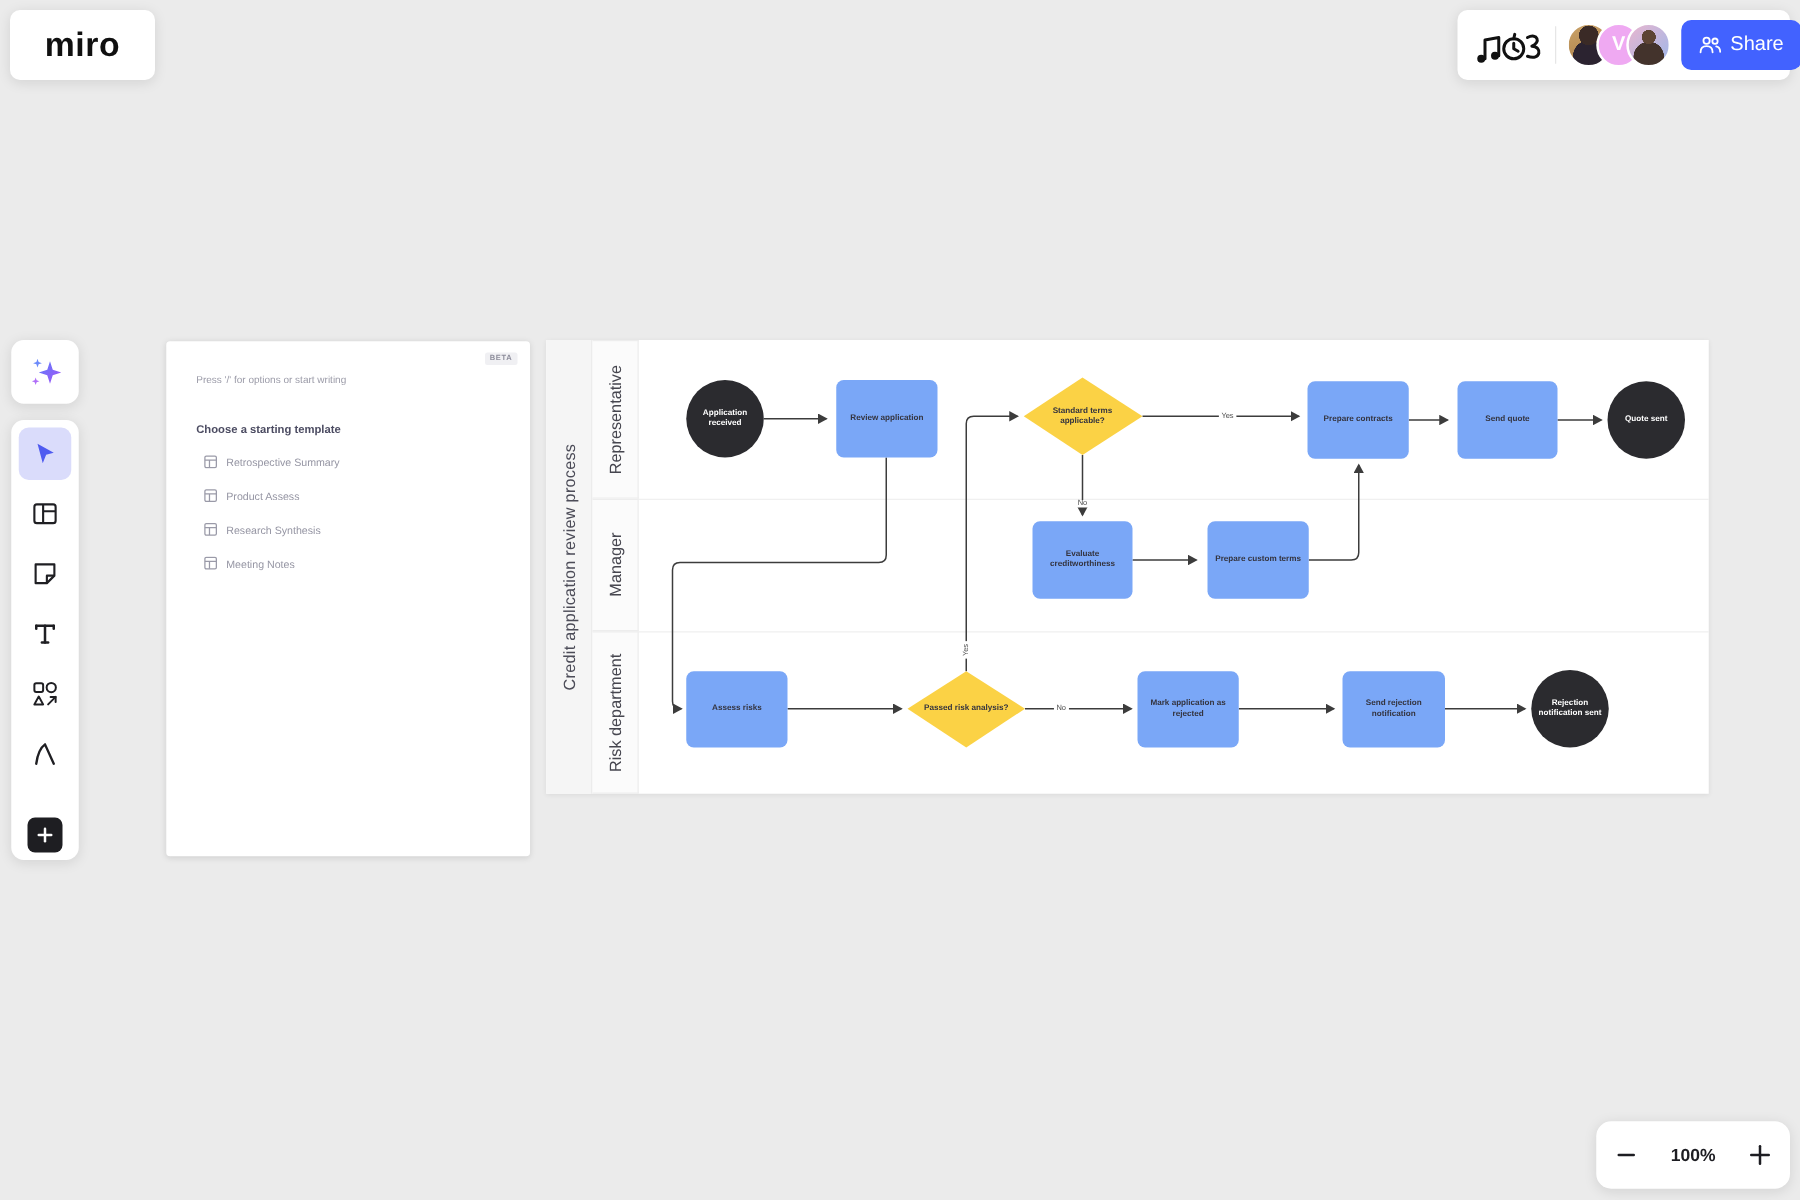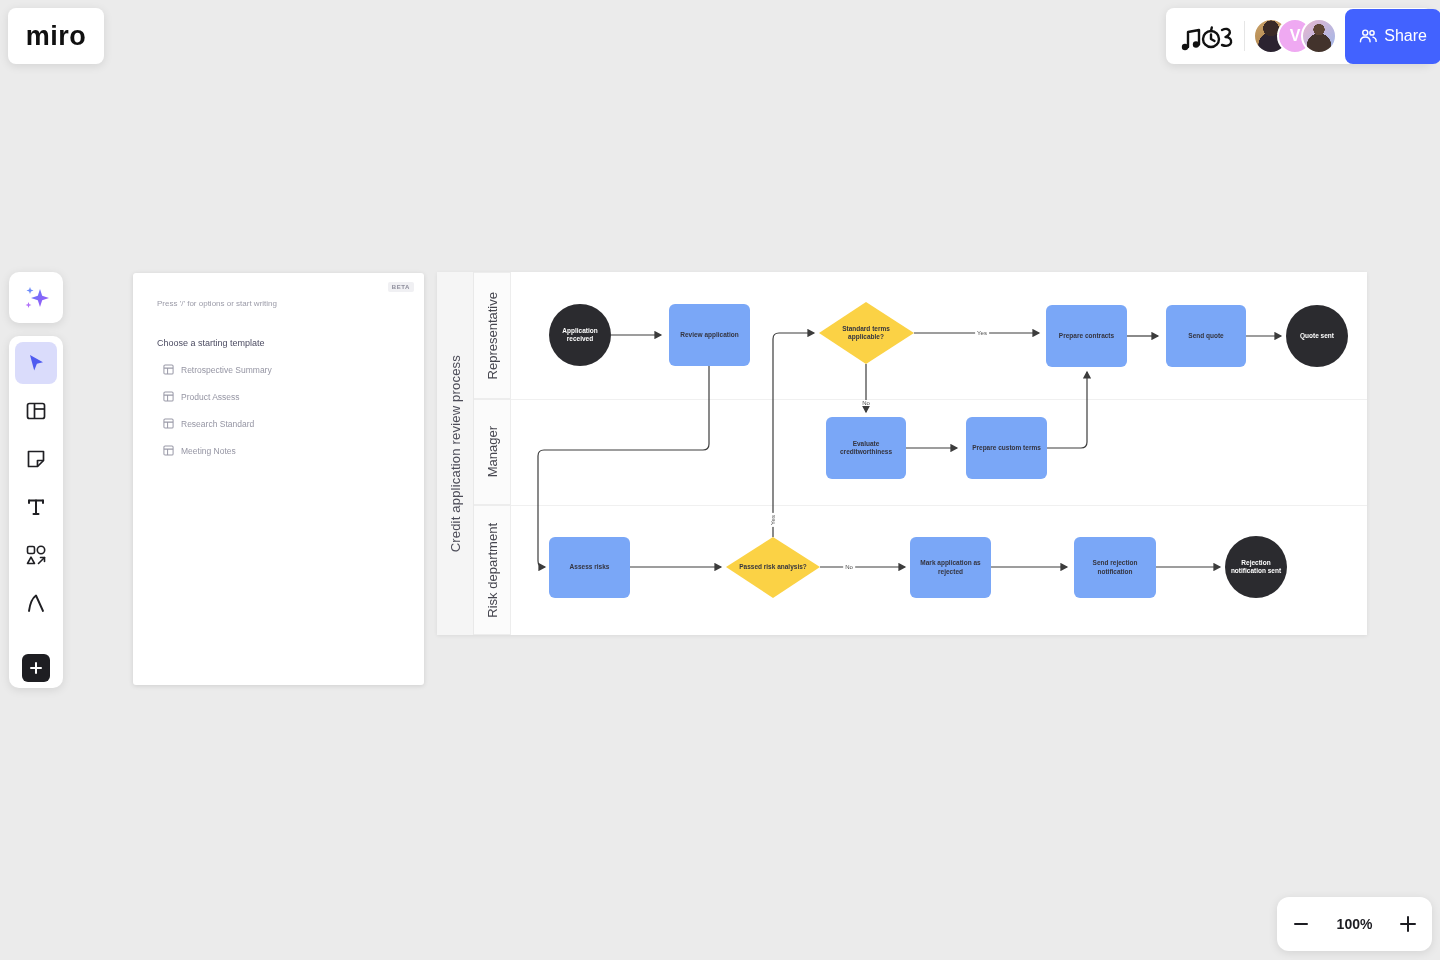--- a/index.html
+++ b/index.html
@@ -9,21 +9,21 @@
     background:#ebebeb;
     font-family:"Liberation Sans", sans-serif;
     color:#2b2b33;
   }
   .card {
     position:absolute; background:#fff; border-radius:8px;
     box-shadow:0 2px 10px rgba(0,0,0,.10);
   }
 
   
-  .logo-card { left:8px; top:8px; width:96px; height:56px;
+  .logo-card { left:8px; top:8px; width:116px; height:56px;
     display:flex; align-items:center; justify-content:center; }
   .logo-text { font-size:27px; font-weight:bold; letter-spacing:.5px; color:#101010; }
 
   .top-right-card { right:8px; top:8px; width:266px; height:56px;
     display:flex; align-items:center; padding:0 8px 0 12px; gap:8px; }
   .doodle { width:58px; height:36px; flex:0 0 auto; }
   .tr-divider { width:1px; height:30px; background:#e6e6e6; flex:0 0 auto; }
   .avatars { display:flex; align-items:center; flex:0 0 auto; }
   .avatar { width:36px; height:36px; border-radius:50%; border:2px solid #fff;
     display:flex; align-items:center; justify-content:center;
@@ -33,21 +33,21 @@
     background:
       radial-gradient(circle at 50% 26%, #3a2a26 0 27%, rgba(0,0,0,0) 28%),
       radial-gradient(circle at 50% 78%, #2b2330 0 42%, rgba(0,0,0,0) 43%),
       linear-gradient(160deg, #caa268, #a87c46); }
   .avatar-initial { background:#efa9f2; }
   .avatar-photo-3 {
     background:
       radial-gradient(circle at 50% 30%, #5d4434 0 20%, rgba(0,0,0,0) 21%),
       radial-gradient(circle at 50% 80%, #43332c 0 40%, rgba(0,0,0,0) 41%),
       linear-gradient(135deg, #e9b6cf, #9db7e9); }
-  .share-btn { margin-left:auto; height:55px; min-width:96px; border:none; cursor:pointer;
+  .share-btn { margin-left:auto; height:40px; min-width:96px; border:none; cursor:pointer;
     background:#4262ff; color:#fff; border-radius:8px; font-size:16px;
     font-family:"Liberation Sans", sans-serif;
     display:flex; align-items:center; justify-content:center; gap:7px; padding:0 14px; }
 
   
   .ai-card { left:9px; top:272px; width:54px; height:51px; border-radius:10px;
     display:flex; align-items:center; justify-content:center; }
   .toolbar-card { left:9px; top:336px; width:54px; height:352px; border-radius:10px;
     display:flex; flex-direction:column; align-items:center; padding:6px 0; gap:6px; }
   .tool { width:42px; height:42px; border-radius:8px; display:flex;
@@ -58,21 +58,21 @@
     background:#1e1e22; display:flex; align-items:center; justify-content:center; }
 
   
   .doc-panel { left:133px; top:273px; width:291px; height:412px; border-radius:3px;
     box-shadow:0 1px 5px rgba(0,0,0,.12); padding:26px 24px; }
   .beta-badge { position:absolute; top:9px; right:10px; background:#f0f0f3;
     color:#8d8d9b; font-size:6px; font-weight:bold; letter-spacing:.6px;
     padding:2px 4px; border-radius:2px; }
   .doc-title { font-size:20px; font-weight:bold; color:#393950; margin-bottom:9px; }
   .doc-subtitle { font-size:8px; color:#9b9ba8; margin-bottom:30px; }
-  .doc-heading { font-size:9px; font-weight:normal; color:#4c4c62; margin-bottom:11px; }
+  .doc-heading { font-size:9px; font-weight:bold; color:#4c4c62; margin-bottom:11px; }
   .tpl-row { display:flex; align-items:center; gap:7px; margin:16px 0 12px 6px; cursor:pointer; }
   .tpl-row span { font-size:8.5px; color:#9595a3; }
 
   
   .frame { position:absolute; left:437px; top:272px; width:930px; height:363px;
     background:#fff; box-shadow:0 1px 4px rgba(0,0,0,.07); }
   .frame-title-col { position:absolute; left:0; top:0; width:37px; height:363px;
     background:#f5f5f5; border-right:1px solid #e9e9e9;
     display:flex; align-items:center; justify-content:center; }
   .vtext { writing-mode:vertical-rl; transform:rotate(180deg); white-space:nowrap; }
@@ -217,21 +217,21 @@
         <rect x="1" y="1" width="10" height="10" rx="1.2"></rect>
         <path d="M1 4.5 H11 M5 4.5 V11"></path>
       </svg>
     <span>Product Assess</span>
   </div>
   <div class="tpl-row">
     <svg width="11" height="11" viewBox="0 0 12 12" fill="none" stroke="#9a9aa8" stroke-width="1.1">
         <rect x="1" y="1" width="10" height="10" rx="1.2"></rect>
         <path d="M1 4.5 H11 M5 4.5 V11"></path>
       </svg>
-    <span>Research Standard</span>
+    <span>Research Synthesis</span>
   </div>
   <div class="tpl-row">
     <svg width="11" height="11" viewBox="0 0 12 12" fill="none" stroke="#9a9aa8" stroke-width="1.1">
         <rect x="1" y="1" width="10" height="10" rx="1.2"></rect>
         <path d="M1 4.5 H11 M5 4.5 V11"></path>
       </svg>
     <span>Meeting Notes</span>
   </div>
 </div>
 

